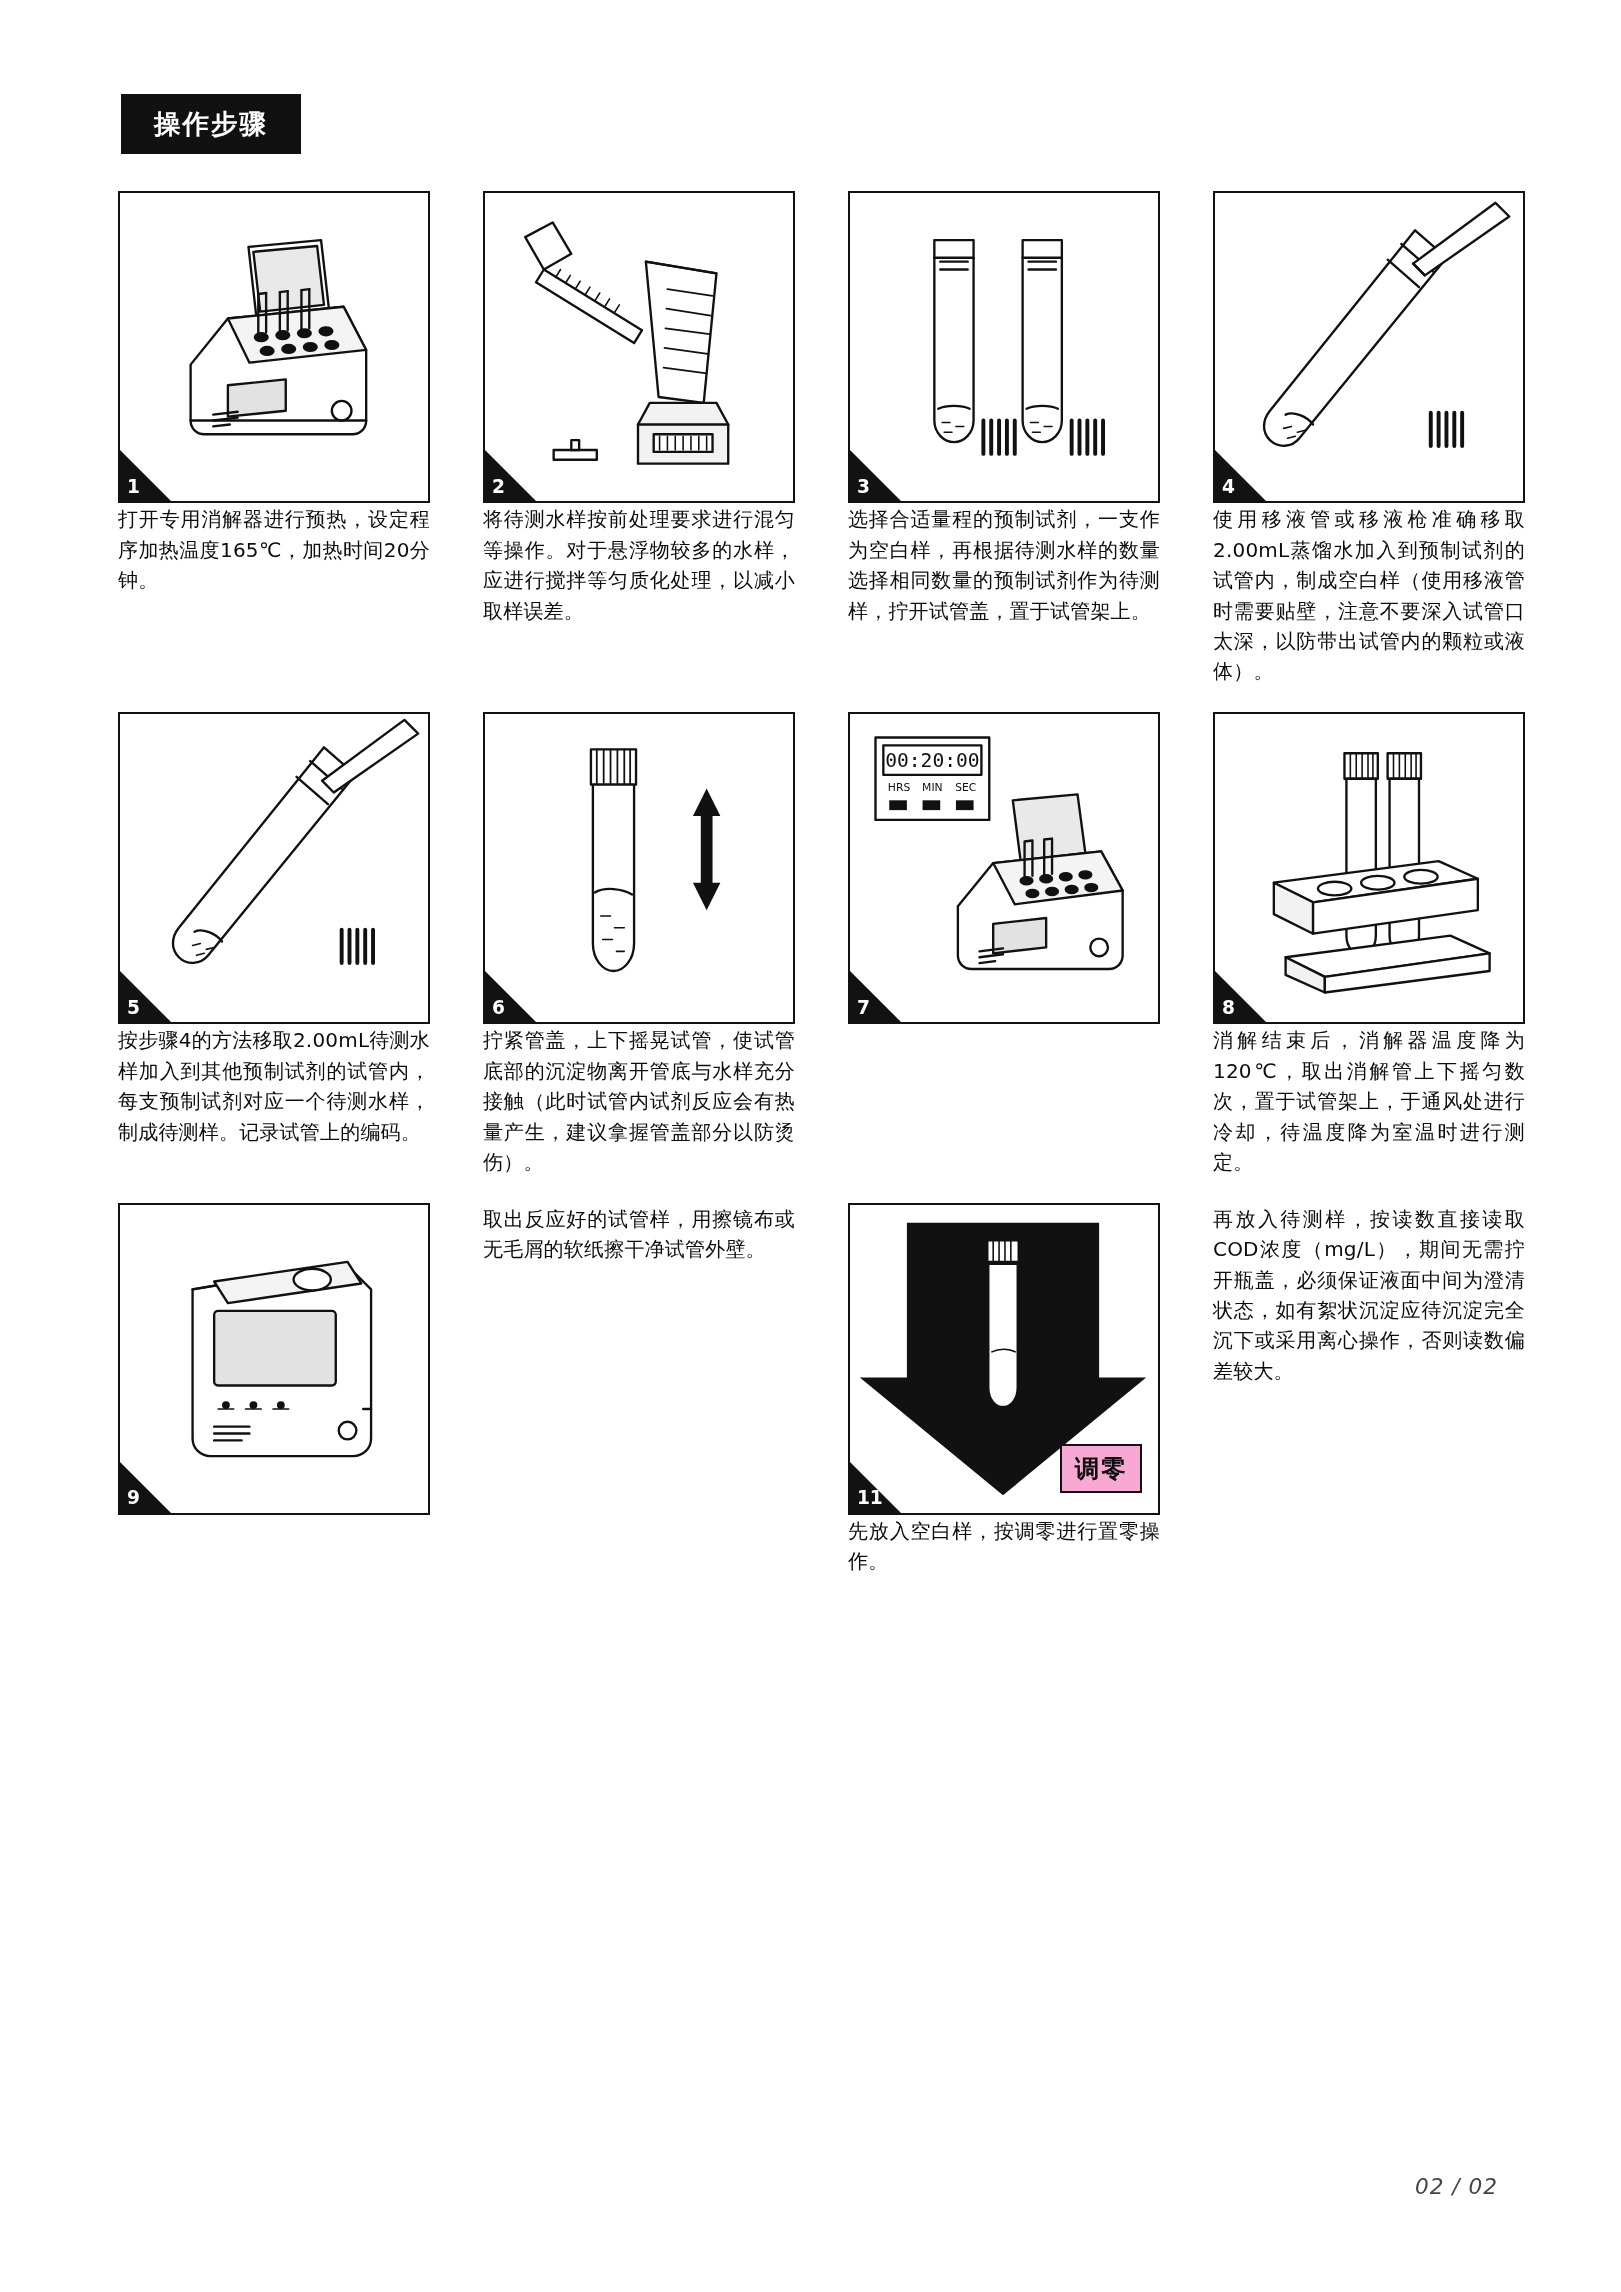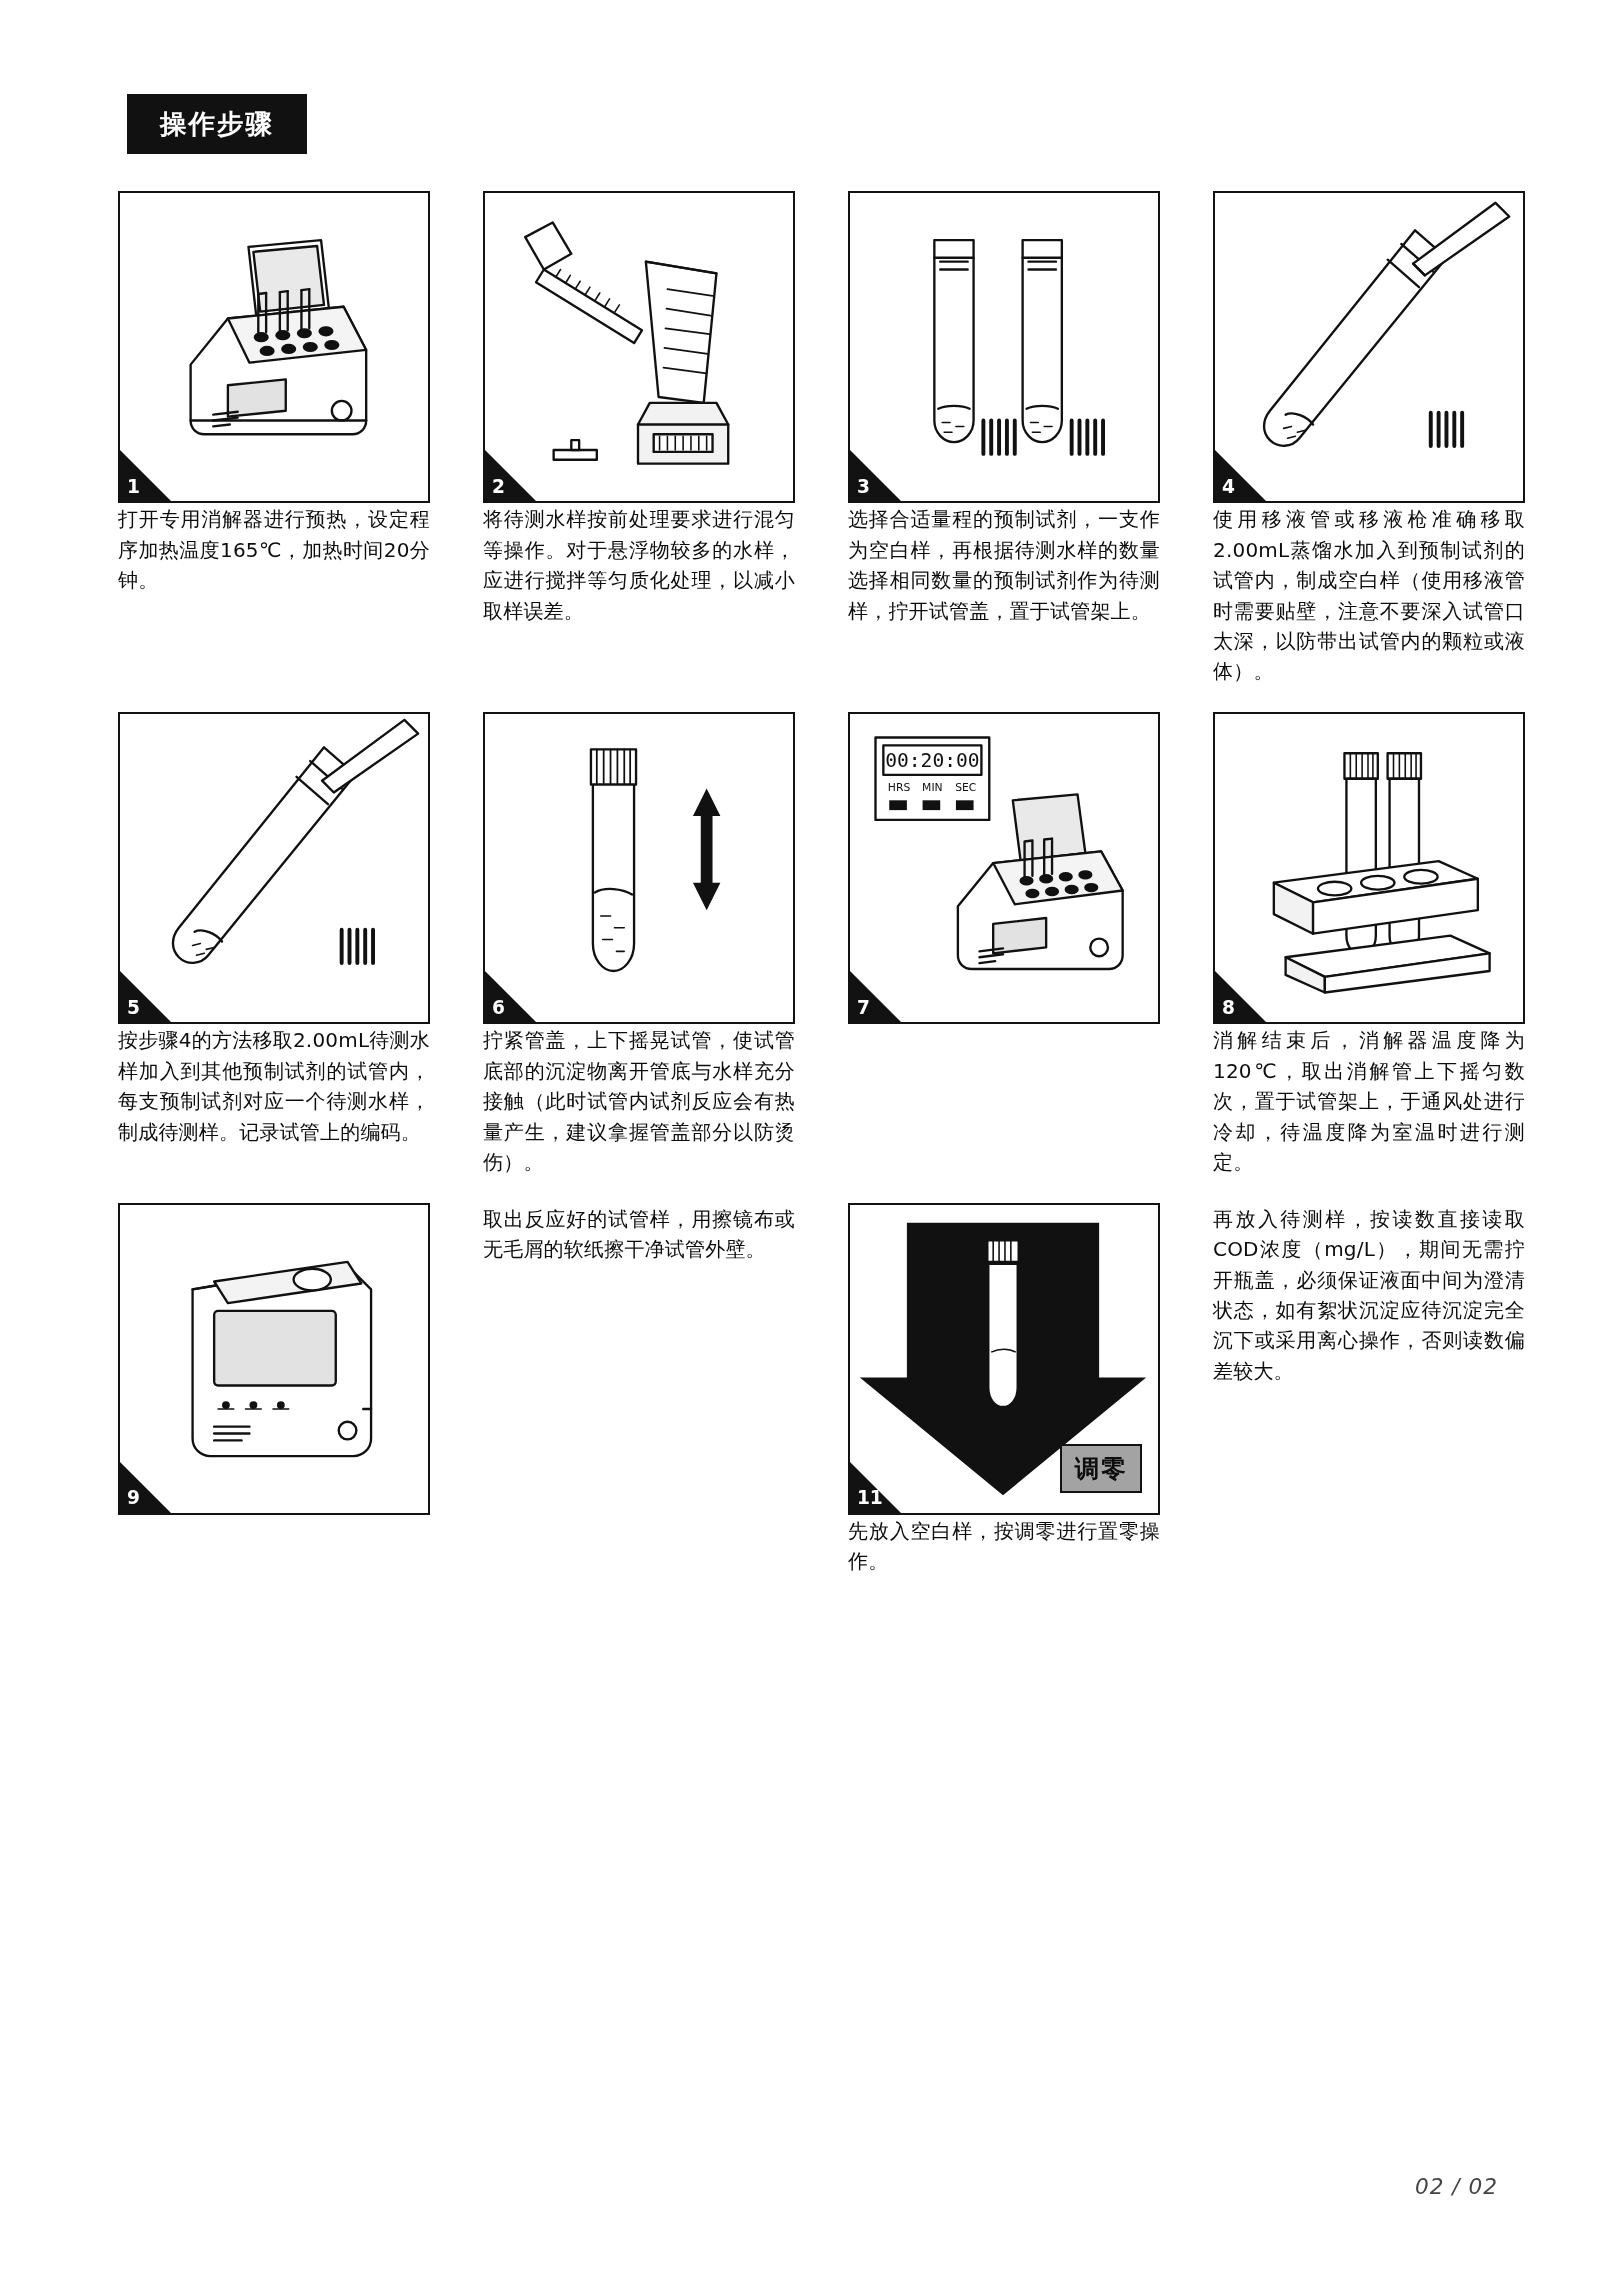--- a/index.html
+++ b/index.html
@@ -24,21 +24,21 @@
   }
   
   .section-title {
     display: inline-block;
     background: #111111;
     color: #ffffff;
     font-size: 26.5px;
     font-weight: bold;
     letter-spacing: 2px;
     padding: 11.8px 33px 12.7px 33px;
-    margin-left: 9px;
+    margin-left: 3px;
     margin-bottom: 37px;
   }
   
   .grid {
     display: grid;
     grid-template-columns: repeat(4, 327px);
     column-gap: 38px;
     row-gap: 25.5px;
   }
   .cell {
@@ -70,21 +70,21 @@
     font-size: 18.6px;
     font-weight: bold;
     line-height: 1;
     z-index: 3;
   }
   .tag {
     position: absolute;
     right: 15.7px;
     bottom: 19.6px;
     border: 2.9px solid #121212;
-    background: #a3a3a3;
+    background: #f9a8d4;
     padding: 5.9px 12.7px;
     font-size: 24.5px;
     font-weight: bold;
     letter-spacing: 2px;
     z-index: 4;
   }
   .caption {
     margin-top: 1px;
     font-size: 20px;
     line-height: 1.52;

